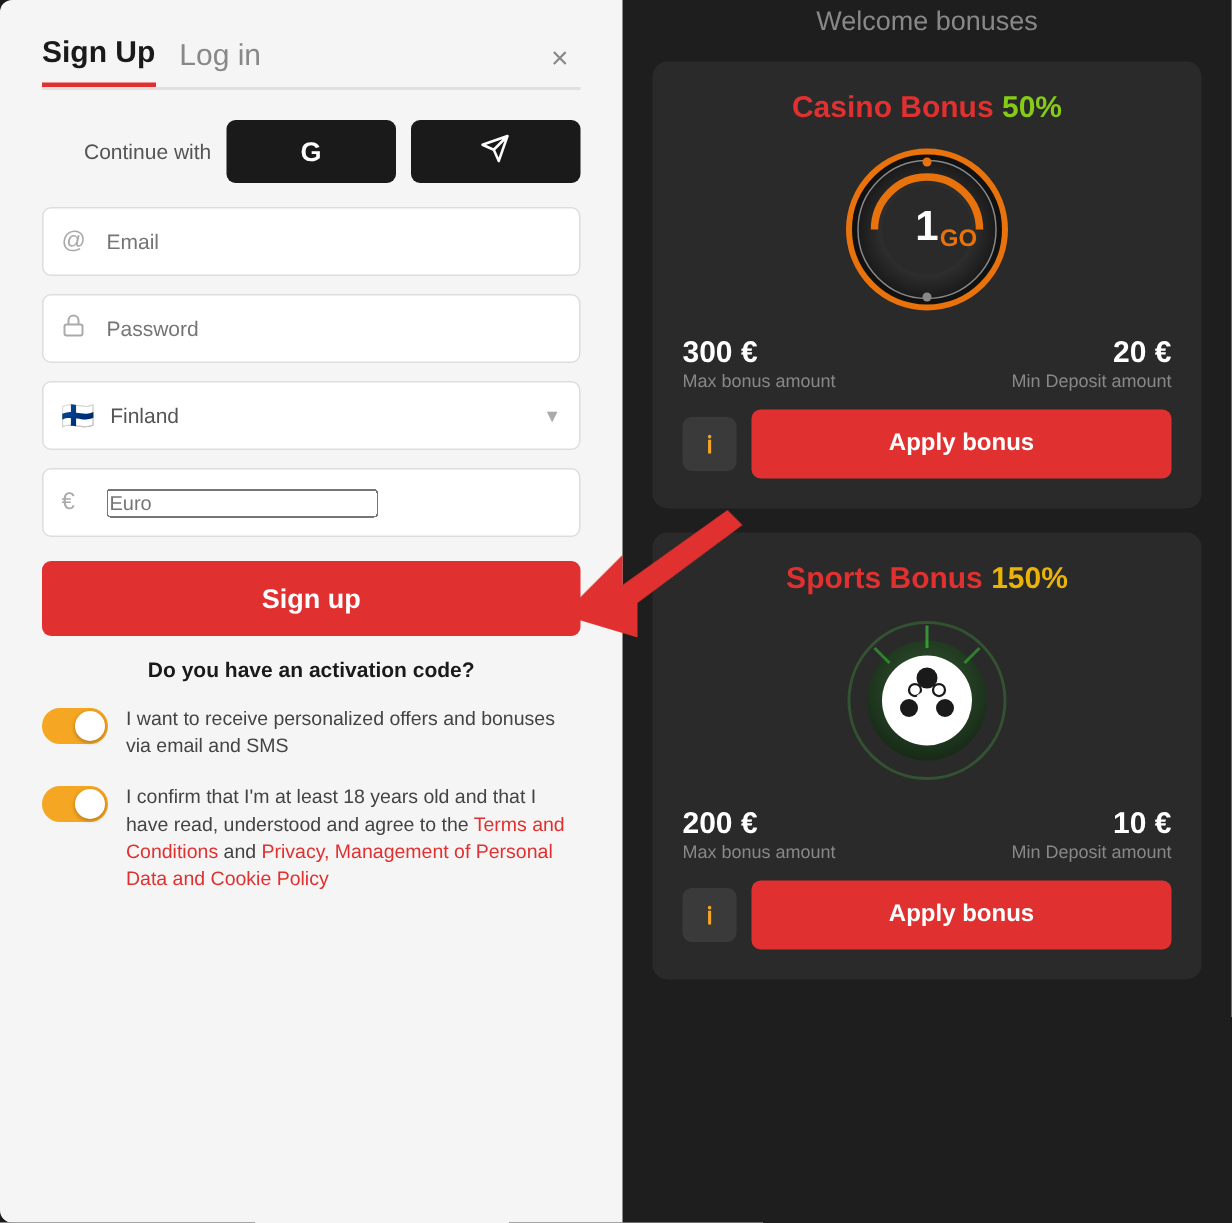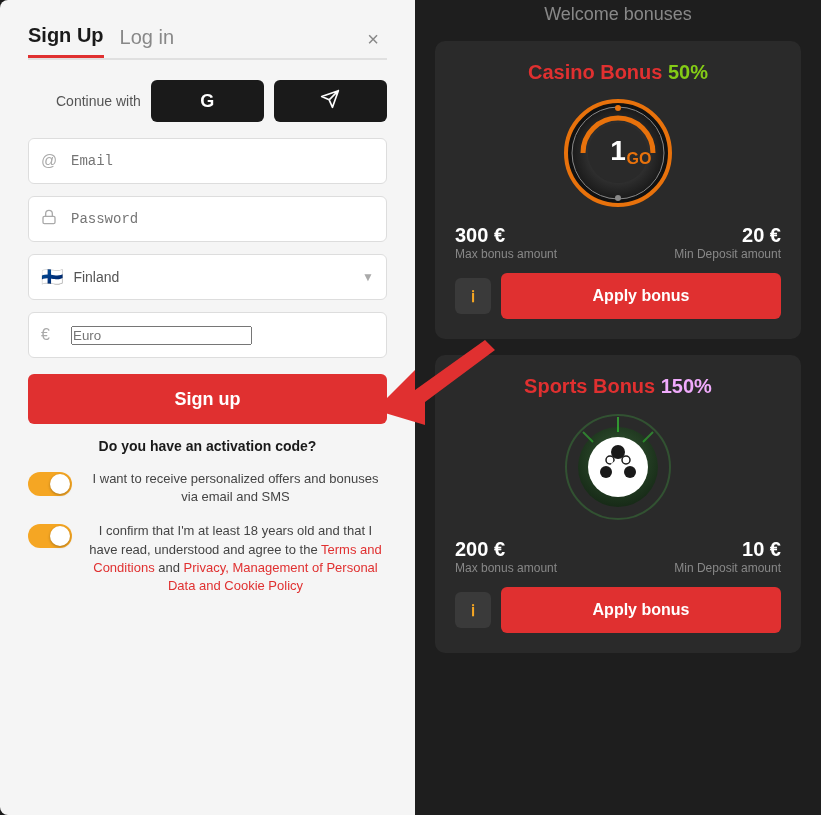--- a/index.html
+++ b/index.html
@@ -108,21 +108,20 @@
       width: 20px;
     }
 
     .input-field input {
       border: none;
       outline: none;
       font-size: 14px;
       color: #8b5cf6;
       flex: 1;
       background: transparent;
-      font-family: Liberation Mono, monospace;
     }
 
     .country-field {
       display: flex;
       align-items: center;
       background: white;
       border: 1px solid #ddd;
       border-radius: 6px;
       padding: 0 12px;
       height: 46px;
@@ -177,21 +176,20 @@
       color: #1a1a1a;
       margin-bottom: 16px;
       cursor: pointer;
     }
 
     .toggle-row {
       display: flex;
       align-items: flex-start;
       gap: 12px;
       margin-bottom: 16px;
-      text-align: center;
     }
 
     .toggle {
       position: relative;
       width: 44px;
       min-width: 44px;
       height: 24px;
       margin-top: 2px;
     }
 
@@ -457,21 +455,21 @@
     <div class="bonus-actions">
       <button class="info-btn">
         <span>ℹ</span>
       </button>
       <button class="apply-btn">Apply bonus</button>
     </div>
   </div>
 
   <div class="bonus-card">
     <div class="bonus-title">
-      <span>Sports Bonus </span><span style="color:#f0abfc;">150%</span>
+      <span>Sports Bonus </span><span style="color:#eab308;">150%</span>
     </div>
 
     <div class="sports-logo-wrap">
       <svg width="110" height="110" viewBox="0 0 110 110">
         <defs>
           <radialGradient id="sgrad" cx="50%" cy="40%" r="60%">
             <stop offset="0%" stop-color="#3d7a3d"></stop>
             <stop offset="100%" stop-color="#0a2a0a"></stop>
           </radialGradient>
         </defs>

